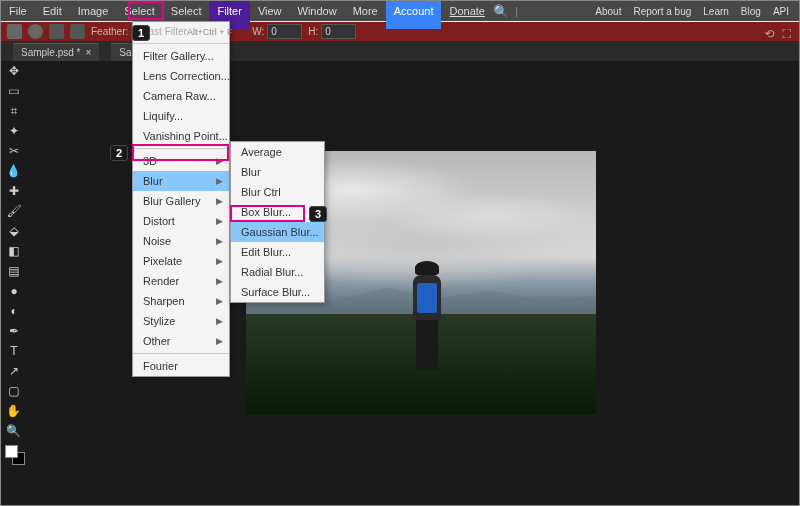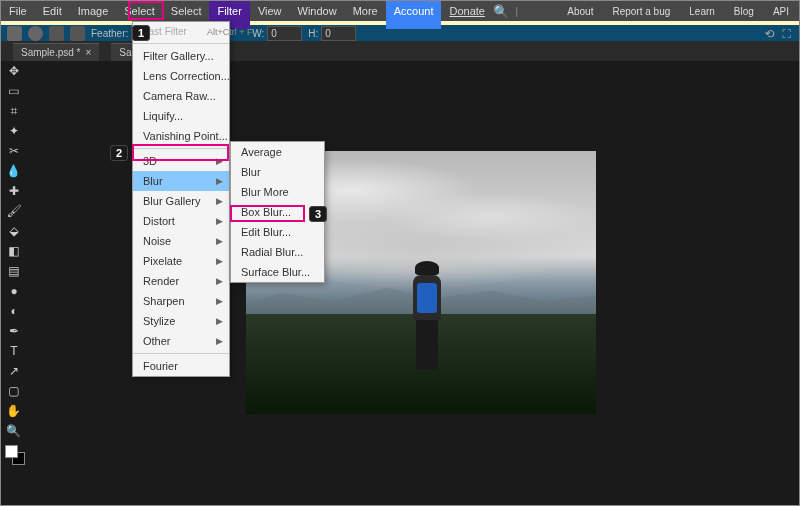--- a/index.html
+++ b/index.html
@@ -4,26 +4,26 @@
 <style>
   * { margin: 0; padding: 0; box-sizing: border-box; font-family: Arial, sans-serif; }
   body { width: 800px; height: 506px; background: #1a1a1a; position: relative; overflow: hidden; border: 1px solid #888; }
   
   
   .menubar { height: 20px; background: #474747; display: flex; align-items: center; font-size: 11px; color: #ddd; position: relative; }
   .menubar .mitem { padding: 12px 8px; cursor: pointer; text-align: center; }
   .menubar .mitem.active { background: #4c1d95; color: #fff; }
   .menubar .mitem.account { background: #3b82f6; color: #fff; }
   .menubar .mitem.donate { color: #ddd; text-decoration: underline; }
-  .menubar .right { margin-left: auto; display: flex; align-items: center; gap: 19px; padding-right: 10px; font-size: 10px; }
+  .menubar .right { margin-left: auto; display: flex; align-items: center; gap: 12px; padding-right: 10px; font-size: 10px; }
   .menubar .right a { color: #ddd; text-decoration: none; }
   .menubar .searchicon { font-size: 13px; }
 
   
-  .optbar { height: 20px; background: #0c4a6e; border-top: 4px solid #fef9c3; display: flex; align-items: center; font-size: 10px; color: #bbb; padding-left: 6px; gap: 6px; }
+  .optbar { height: 20px; background: #7f1d1d; border-top: 1px solid #fef9c3; display: flex; align-items: center; font-size: 10px; color: #bbb; padding-left: 6px; gap: 6px; }
   .optbar .opt { display: flex; align-items: center; gap: 3px; }
   .optbar input { width: 35px; background: #333; border: 1px solid #555; color: #ccc; font-size: 10px; padding: 1px 3px; }
   .optbar .ico { width: 15px; height: 15px; background: #666; border-radius: 2px; }
 
   
   .doctabs { height: 20px; background: #2a2a2a; display: flex; align-items: flex-end; font-size: 10px; color: #ccc; }
   .doctabs .tab { background: #3a3a3a; padding: 3px 8px; border-top: 1px solid #555; margin-left: 12px; display:flex; align-items:center; gap:5px; }
   .doctabs .tab .close { font-size: 10px; cursor:pointer; }
 
   
@@ -47,21 +47,21 @@
   .canvas .person .body { width:28px; height:45px; background:#2a2a2a; margin:0 auto; border-radius: 8px 8px 0 0; position:relative; }
   .canvas .person .bag { position:absolute; top:8px; left:4px; width:20px; height:30px; background:#2060c0; border-radius:3px; }
   .canvas .person .legs { width:22px; height:50px; background:#1a1a1a; margin:0 auto; }
 
   
   .menu { position: absolute; background: #f4f4f4; border: 1px solid #999; font-size: 11px; color: #333; box-shadow: 2px 2px 6px rgba(0,0,0,0.3); min-width: 95px; }
   .menu .row { padding: 4px 20px 4px 10px; display:flex; align-items:center; justify-content:space-between; cursor:pointer; white-space:nowrap; position:relative; }
   .menu .row.sel { background: #88c8ff; }
   .menu .sep { height:1px; background:#ccc; margin:2px 0; }
   .menu .arrow { font-size:9px; color:#666; position:absolute; right:6px; }
-  .menu .shortcut { color:#888; font-size:10px; margin-left:20px; }
+  .menu .shortcut { color:#888; font-size:10px; }
 
   #menu1 { left: 131px; top: 20px; width: 98px; }
   #menu2 { left: 229px; top: 140px; width: 70px; }
 
   
   .annot-box { position:absolute; border: 2px solid #e4007f; pointer-events:none; }
   .annot-badge { position:absolute; width:18px; height:16px; background:#1a1a1a; border:1px solid #444; border-radius:3px; color:#fff; font-size:11px; font-weight:bold; display:flex; align-items:center; justify-content:center; pointer-events:none; }
   .topright-corner { position:absolute; right:8px; top:26px; display:flex; gap:8px; color:#aaa; font-size:12px; }
 
 </style>
@@ -233,24 +233,27 @@
 </div>
 
 <div class="menu" id="menu2">
   <div class="row">
       <span>Average</span>
     </div>
   <div class="row">
       <span>Blur</span>
     </div>
   <div class="row">
-      <span>Blur More</span>
+      <span>Blur Ctrl</span>
     </div>
   <div class="row">
       <span>Box Blur...</span>
+    </div>
+  <div class="row sel">
+      <span>Gaussian Blur...</span>
     </div>
   <div class="row">
       <span>Edit Blur...</span>
     </div>
   <div class="row">
       <span>Radial Blur...</span>
     </div>
   <div class="row">
       <span>Surface Blur...</span>
     </div>

